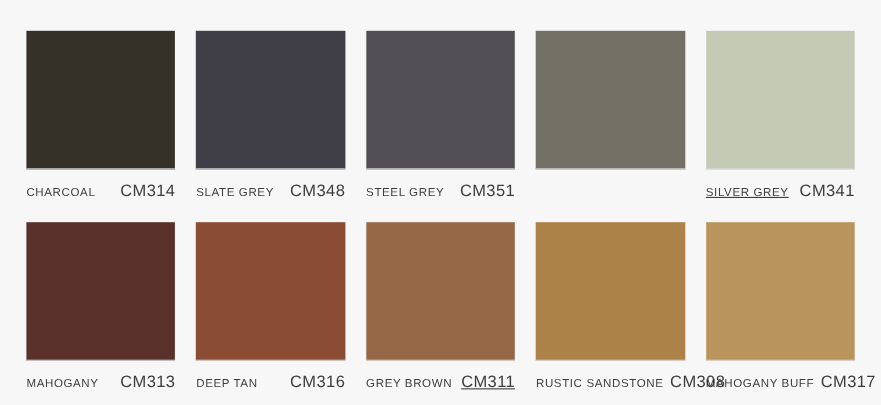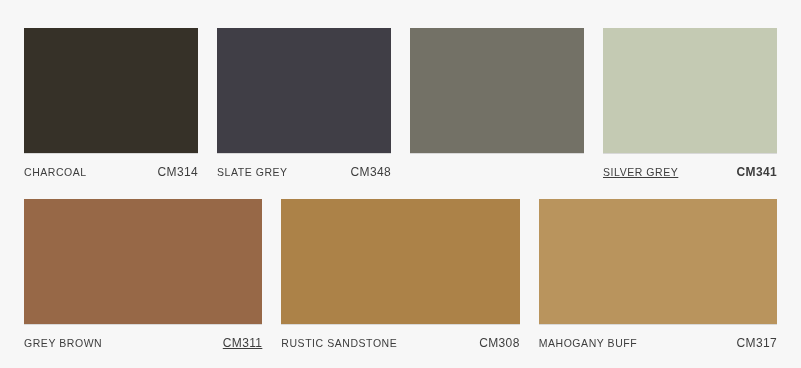--- a/index.html
+++ b/index.html
@@ -52,21 +52,21 @@
   }
 
   .swatch-name {
     font-size: 10.5px;
     letter-spacing: 0.55px;
     color: #3d3d3d;
     white-space: nowrap;
   }
 
   .swatch-code {
-    font-size: 12px;
+    font-size: 15px;
     letter-spacing: 0.35px;
     color: #3d3d3d;
     white-space: nowrap;
     text-align: center;
   }
 </style>
 </head>
 <body style="background-color: rgb(247, 247, 247);">
 
 <div class="palette-sheet">
@@ -82,38 +82,59 @@
     </div>
 
     <div class="swatch-card">
       <div class="swatch-chip" style="background-color: rgb(64, 62, 70); border-bottom-color: rgb(216, 216, 216);"></div>
       <div class="swatch-meta">
         <span class="swatch-name" style="color: rgb(61, 61, 61);">SLATE GREY</span>
         <span class="swatch-code" style="color: rgb(61, 61, 61);">CM348</span>
       </div>
     </div>
 
+    <div class="swatch-card">
+      <div class="swatch-chip" style="background-color: rgb(81, 79, 83); border-bottom-color: rgb(216, 216, 216);"></div>
+      <div class="swatch-meta">
+        <span class="swatch-name" style="color: rgb(61, 61, 61);">STEEL GREY</span>
+        <span class="swatch-code" style="color: rgb(61, 61, 61);">CM351</span>
+      </div>
+    </div>
 
     <div class="swatch-card">
       <div class="swatch-chip" style="background-color: rgb(115, 113, 102); border-bottom-color: rgb(216, 216, 216);"></div>
     </div>
 
     <div class="swatch-card">
       <div class="swatch-chip" style="background-color: rgb(196, 202, 179); border-bottom-color: rgb(216, 216, 216);"></div>
       <div class="swatch-meta">
         <span class="swatch-name" style="color: rgb(61, 61, 61); text-decoration: underline;">SILVER GREY</span>
-        <span class="swatch-code" style="color: rgb(61, 61, 61); font-weight: bold;">CM341</span>
+        <span class="swatch-code" style="color: rgb(61, 61, 61);">CM341</span>
       </div>
     </div>
 
   </div>
 
   <div class="swatch-row">
 
+    <div class="swatch-card">
+      <div class="swatch-chip" style="background-color: rgb(89, 48, 42); border-bottom-color: rgb(216, 216, 216);"></div>
+      <div class="swatch-meta">
+        <span class="swatch-name" style="color: rgb(61, 61, 61);">MAHOGANY</span>
+        <span class="swatch-code" style="color: rgb(61, 61, 61);">CM313</span>
+      </div>
+    </div>
 
+    <div class="swatch-card">
+      <div class="swatch-chip" style="background-color: rgb(138, 76, 50); border-bottom-color: rgb(216, 216, 216);"></div>
+      <div class="swatch-meta">
+        <span class="swatch-name" style="color: rgb(61, 61, 61);">DEEP TAN</span>
+        <span class="swatch-code" style="color: rgb(61, 61, 61);">CM316</span>
+      </div>
+    </div>
 
     <div class="swatch-card">
       <div class="swatch-chip" style="background-color: rgb(151, 104, 71); border-bottom-color: rgb(216, 216, 216);"></div>
       <div class="swatch-meta">
         <span class="swatch-name" style="color: rgb(61, 61, 61);">GREY BROWN</span>
         <span class="swatch-code" style="color: rgb(61, 61, 61); text-decoration: underline;">CM311</span>
       </div>
     </div>
 
     <div class="swatch-card">

